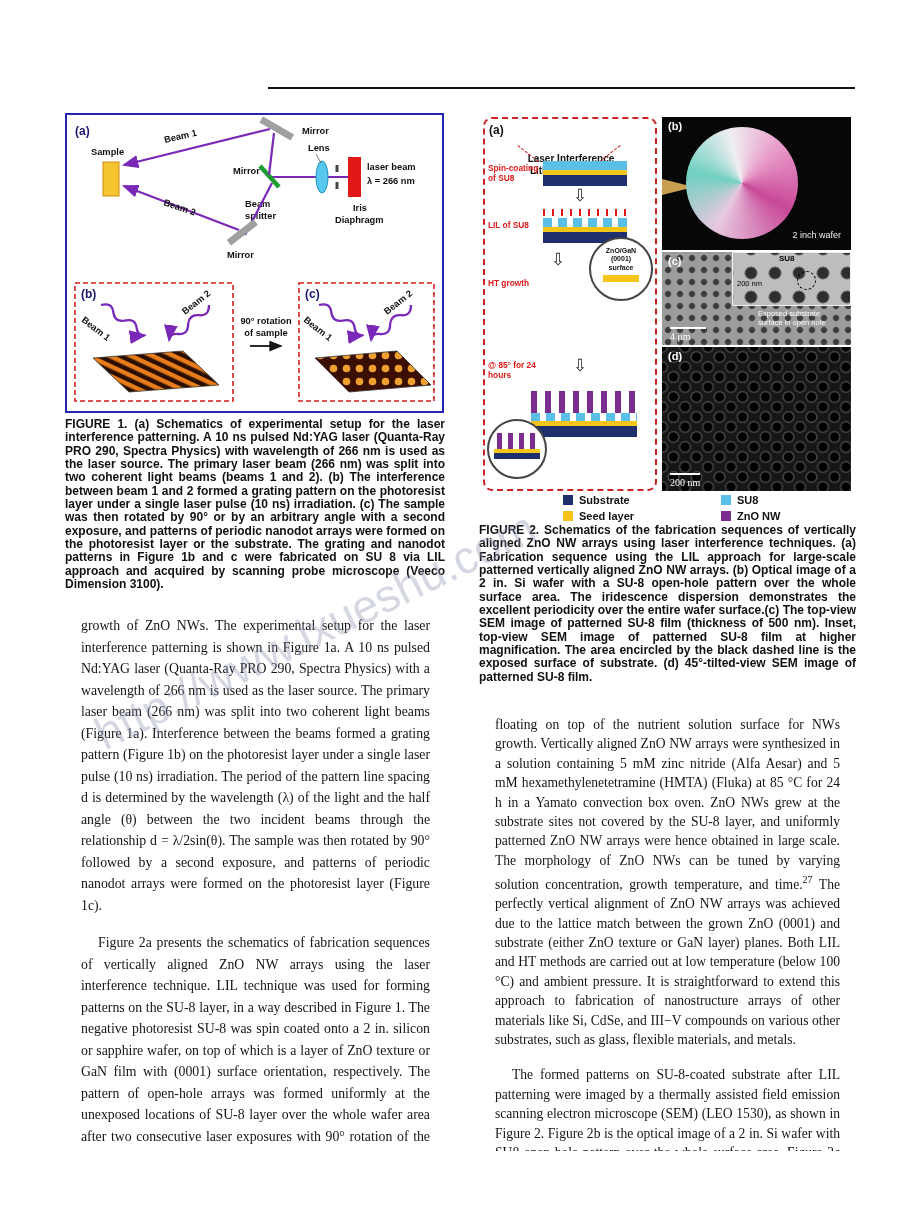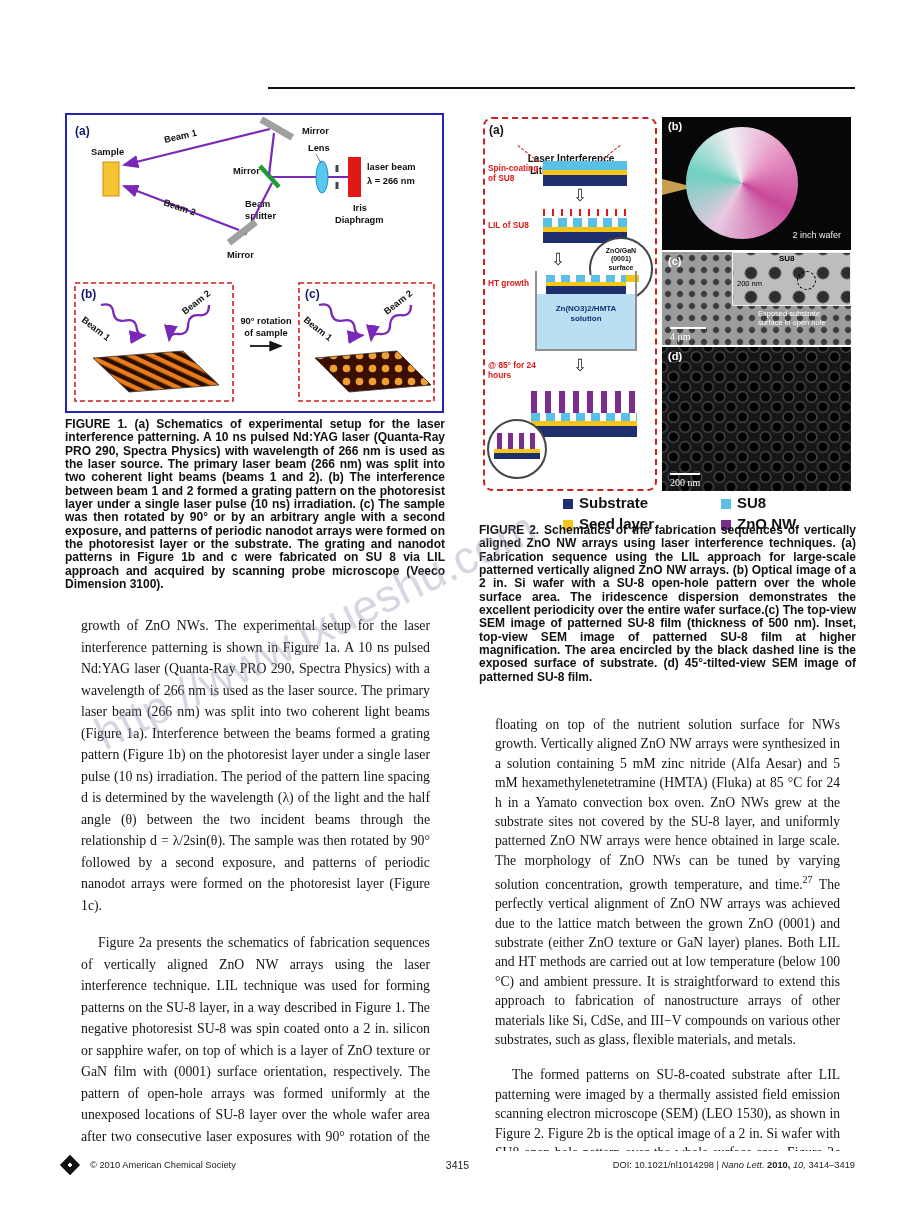--- a/index.html
+++ b/index.html
@@ -89,21 +89,21 @@
   .su8-tag { position:absolute; left:46px; top:1px; color:#000; font-family:"Liberation Sans",sans-serif; font-weight:bold; font-size:8px; }
   .tag-200 { position:absolute; left:4px; top:26px; color:#000; font-family:"Liberation Sans",sans-serif; font-size:7.5px; }
   .dashcirc { position:absolute; left:64px; top:18px; width:19px; height:19px; border:1.6px dashed #000; border-radius:50%; }
   .exposed { position:absolute; left:96px; top:58px; width:88px; color:#fff;
     font-family:"Liberation Sans",sans-serif; font-size:7.5px; line-height:1.18; }
   .scalebar { position:absolute; height:2px; background:#fff; }
   .scaletext { position:absolute; color:#fff; font-family:Liberation Serif, serif; font-size:10px; }
 
   .legend { position:absolute; left:84px; top:381px; width:290px; display:grid;
     grid-template-columns:158px 1fr; row-gap:4px; font-family:"Liberation Sans",sans-serif;
-    font-size:15px; font-weight:bold; color:#111; }
+    font-size:11px; font-weight:bold; color:#111; }
   .sw { width:10px; height:10px; display:inline-block; margin-right:6px; vertical-align:-1px; }
 
   
   .footer { position:absolute; left:60px; right:61px; top:1155px; height:32px;
     font-family:"Liberation Sans",sans-serif; font-size:9.3px; color:#222; }
   .acs { position:absolute; left:3px; top:3px; width:14px; height:14px; background:#111;
     transform:rotate(45deg); background-image:radial-gradient(circle,#fff 0 1.8px,#111 2px); }
   .copyright { position:absolute; left:30px; top:5px; }
   .pageno { position:absolute; left:0; right:0; text-align:center; top:4px; font-size:10.5px; }
   .doi { position:absolute; right:0; top:5px; }
@@ -243,30 +243,20 @@
       <div class="circ" style="left:104px;top:118px;width:64px;height:64px;padding-top:8px">
         <div class="ct">ZnO/GaN</div>
         <div class="ct">(0001)</div>
         <div class="ct">surface</div>
         <div class="mini-seed"></div>
       </div>
 
       <div class="darr" style="left:66px;top:132px">⇩</div>
       <div class="lab-red" style="left:3px;top:160px;width:50px">HT growth</div>
 
-      <div class="beaker" style="left:50px;top:152px;width:102px;height:80px">
-        <div class="float-stack stack">
-          <div class="l-su8p" style="height:7px"></div>
-          <div class="l-seed" style="height:4px"></div>
-          <div class="l-sub" style="height:8px"></div>
-        </div>
-        <div class="liquid">
-          <div class="sol-text">Zn(NO3)2/HMTA solution</div>
-        </div>
-      </div>
 
       <div class="darr" style="left:88px;top:238px">⇩</div>
       <div class="lab-red" style="left:3px;top:242px;width:52px">@ 85° for 24 hours</div>
 
       <div class="stack" style="left:46px;top:272px;width:106px">
         <div class="nwbars"></div>
         <div class="l-su8p" style="height:8px"></div>
         <div class="l-seed"></div>
         <div class="l-sub"></div>
       </div>
@@ -311,20 +301,14 @@
     </div>
   </section>
 
   <p class="caption caption2">FIGURE 2. Schematics of the fabrication sequences of vertically aligned ZnO NW arrays using laser interference techniques. (a) Fabrication sequence using the LIL approach for large-scale patterned vertically aligned ZnO NW arrays. (b) Optical image of a 2 in. Si wafer with a SU-8 open-hole pattern over the whole surface area. The iridescence dispersion demonstrates the excellent periodicity over the entire wafer surface.(c) The top-view SEM image of patterned SU-8 film (thickness of 500 nm). Inset, top-view SEM image of patterned SU-8 film at higher magnification. The area encircled by the black dashed line is the exposed surface of substrate. (d) 45°-tilted-view SEM image of patterned SU-8 film.</p>
 
   <div class="bodycol body-right">
     <p><span>floating on top of the nutrient solution surface for NWs growth. Vertically aligned ZnO NW arrays were synthesized in a solution containing 5 mM zinc nitride (Alfa Aesar) and 5 mM hexamethylenetetramine (HMTA) (Fluka) at 85 °C for 24 h in a Yamato convection box oven. ZnO NWs grew at the substrate sites not covered by the SU-8 layer, and uniformly patterned ZnO NW arrays were hence obtained in large scale. The morphology of ZnO NWs can be tuned by varying solution concentration, growth temperature, and time.</span><sup>27</sup><span> The perfectly vertical alignment of ZnO NW arrays was achieved due to the lattice match between the grown ZnO (0001) and substrate (either ZnO texture or GaN layer) planes. Both LIL and HT methods are carried out at low temperature (below 100 °C) and ambient pressure. It is straightforward to extend this approach to fabrication of nanostructure arrays of other materials like Si, CdSe, and III−V compounds on various other substrates, such as glass, flexible materials, and metals.</span></p>
     <p class="indent">The formed patterns on SU-8-coated substrate after LIL patterning were imaged by a thermally assisted field emission scanning electron microscope (SEM) (LEO 1530), as shown in Figure 2. Figure 2b is the optical image of a 2 in. Si wafer with SU8 open-hole pattern over the whole surface area. Figure 2c is the top view of a patterned SU-8 film (500</p>
   </div>
 
-  <footer class="footer">
-    <span class="acs"></span>
-    <span class="copyright">© 2010 American Chemical Society</span>
-    <span class="pageno">3415</span>
-    <span class="doi"><span>DOI: 10.1021/nl1014298  |  </span><i>Nano Lett. </i><b>2010, </b><i>10, </i><span>3414–3419</span></span>
-  </footer>
 
 </div>
 
 </body></html>

